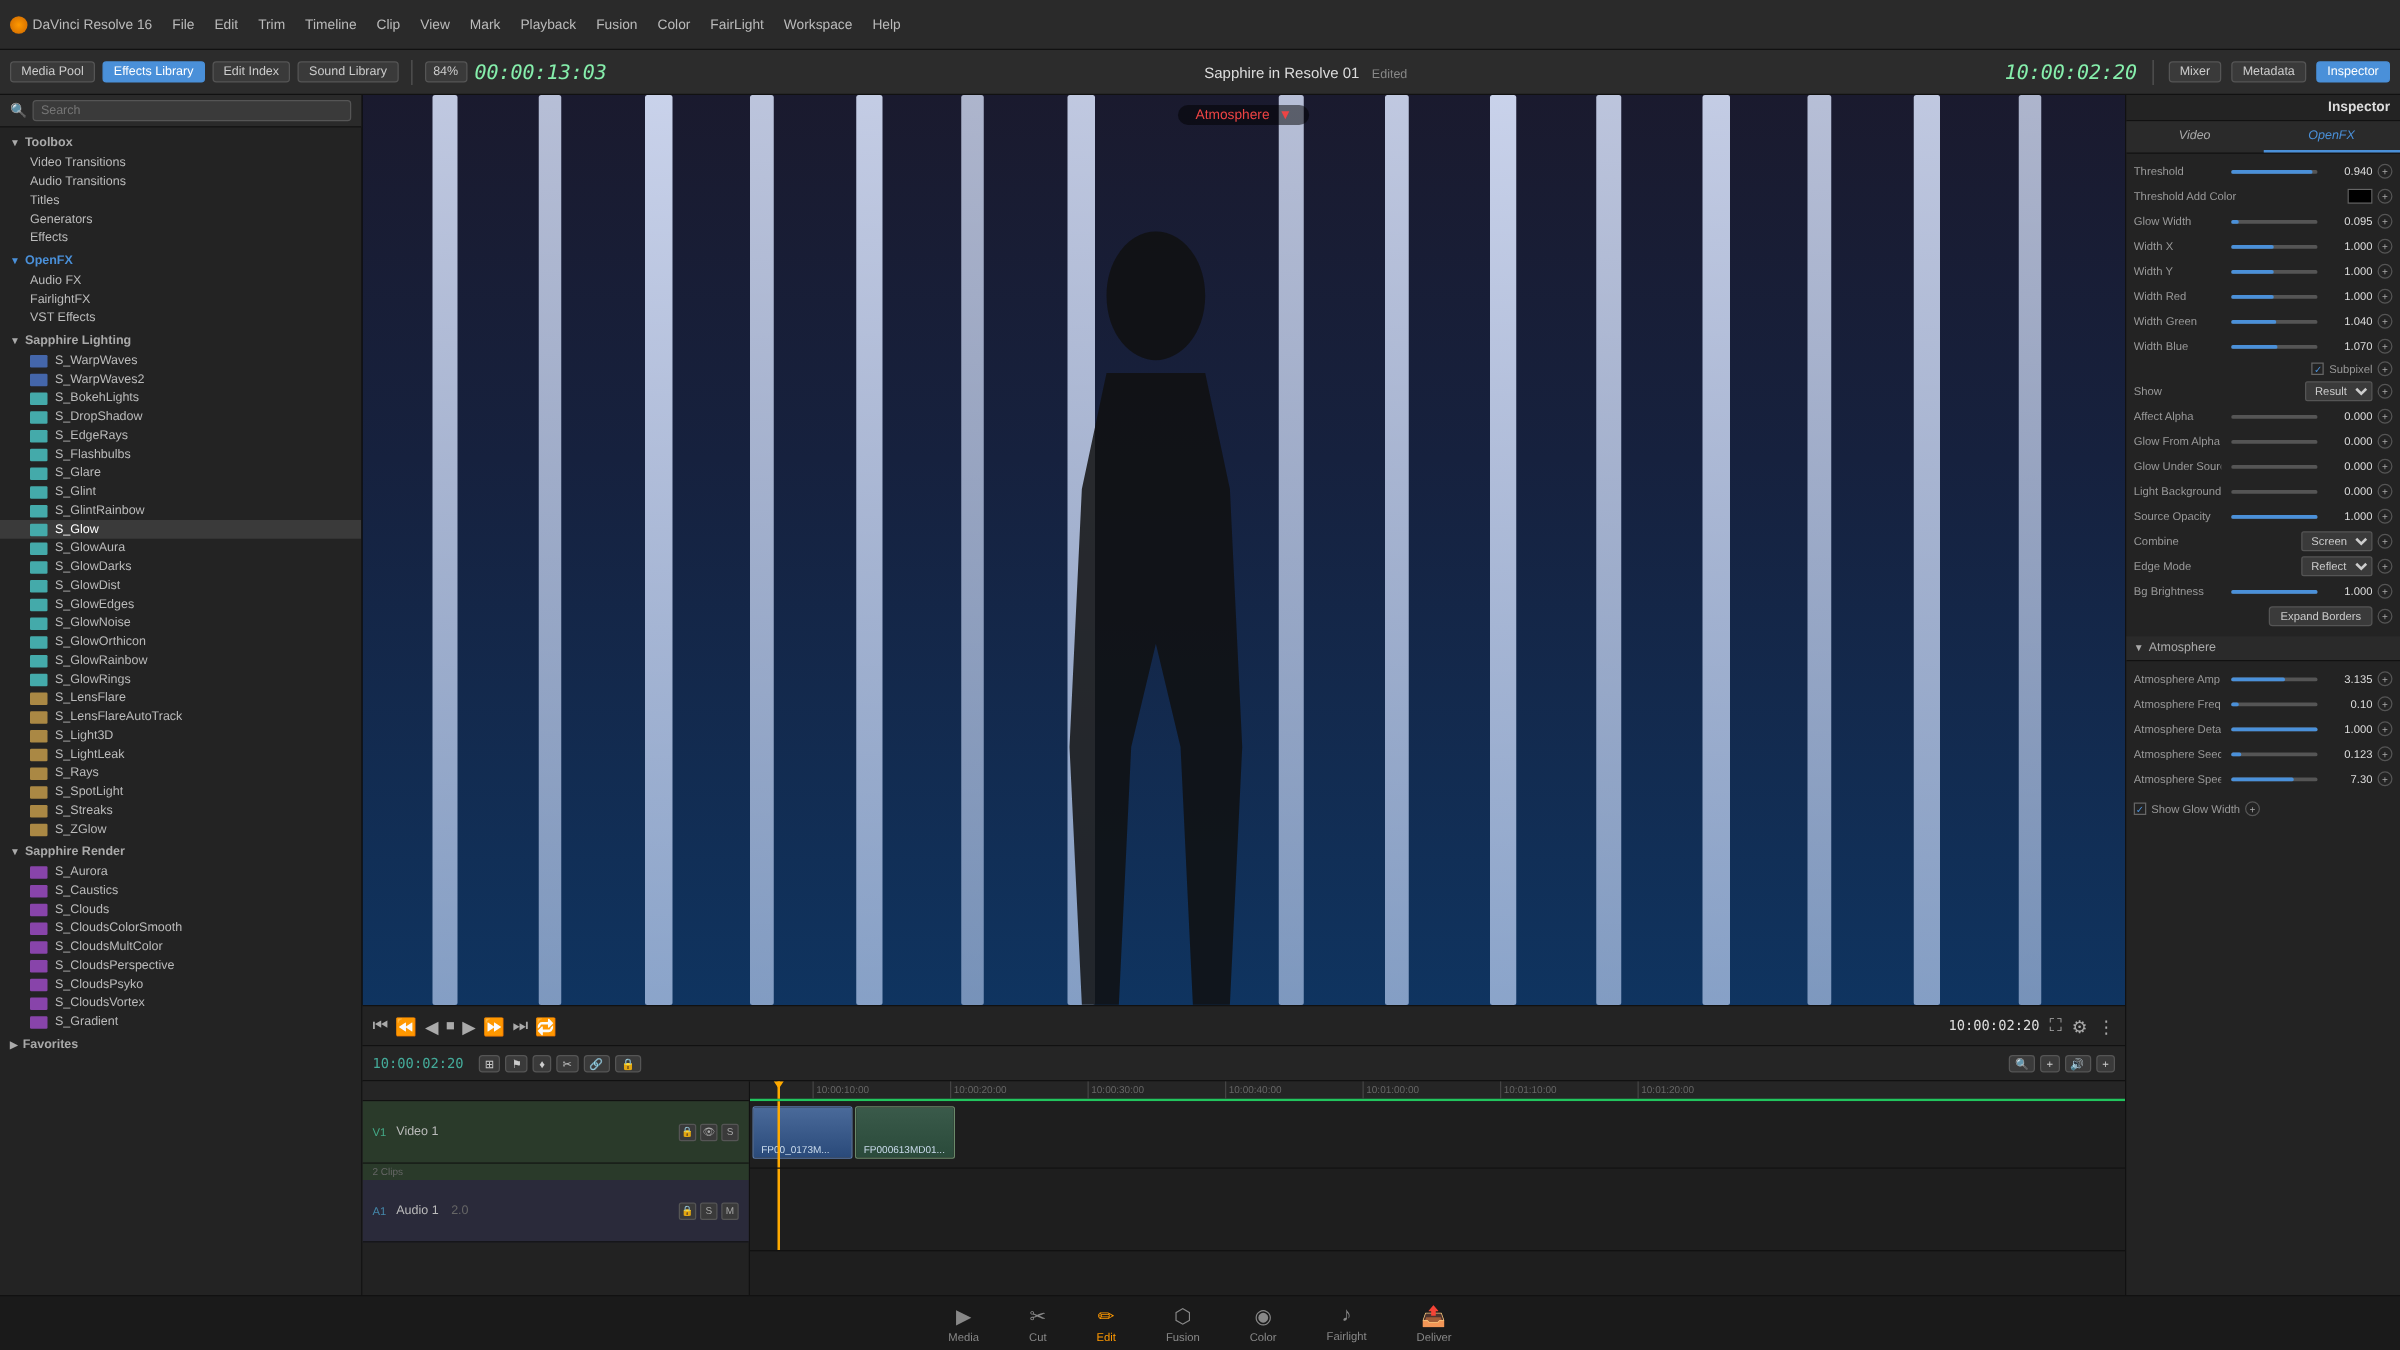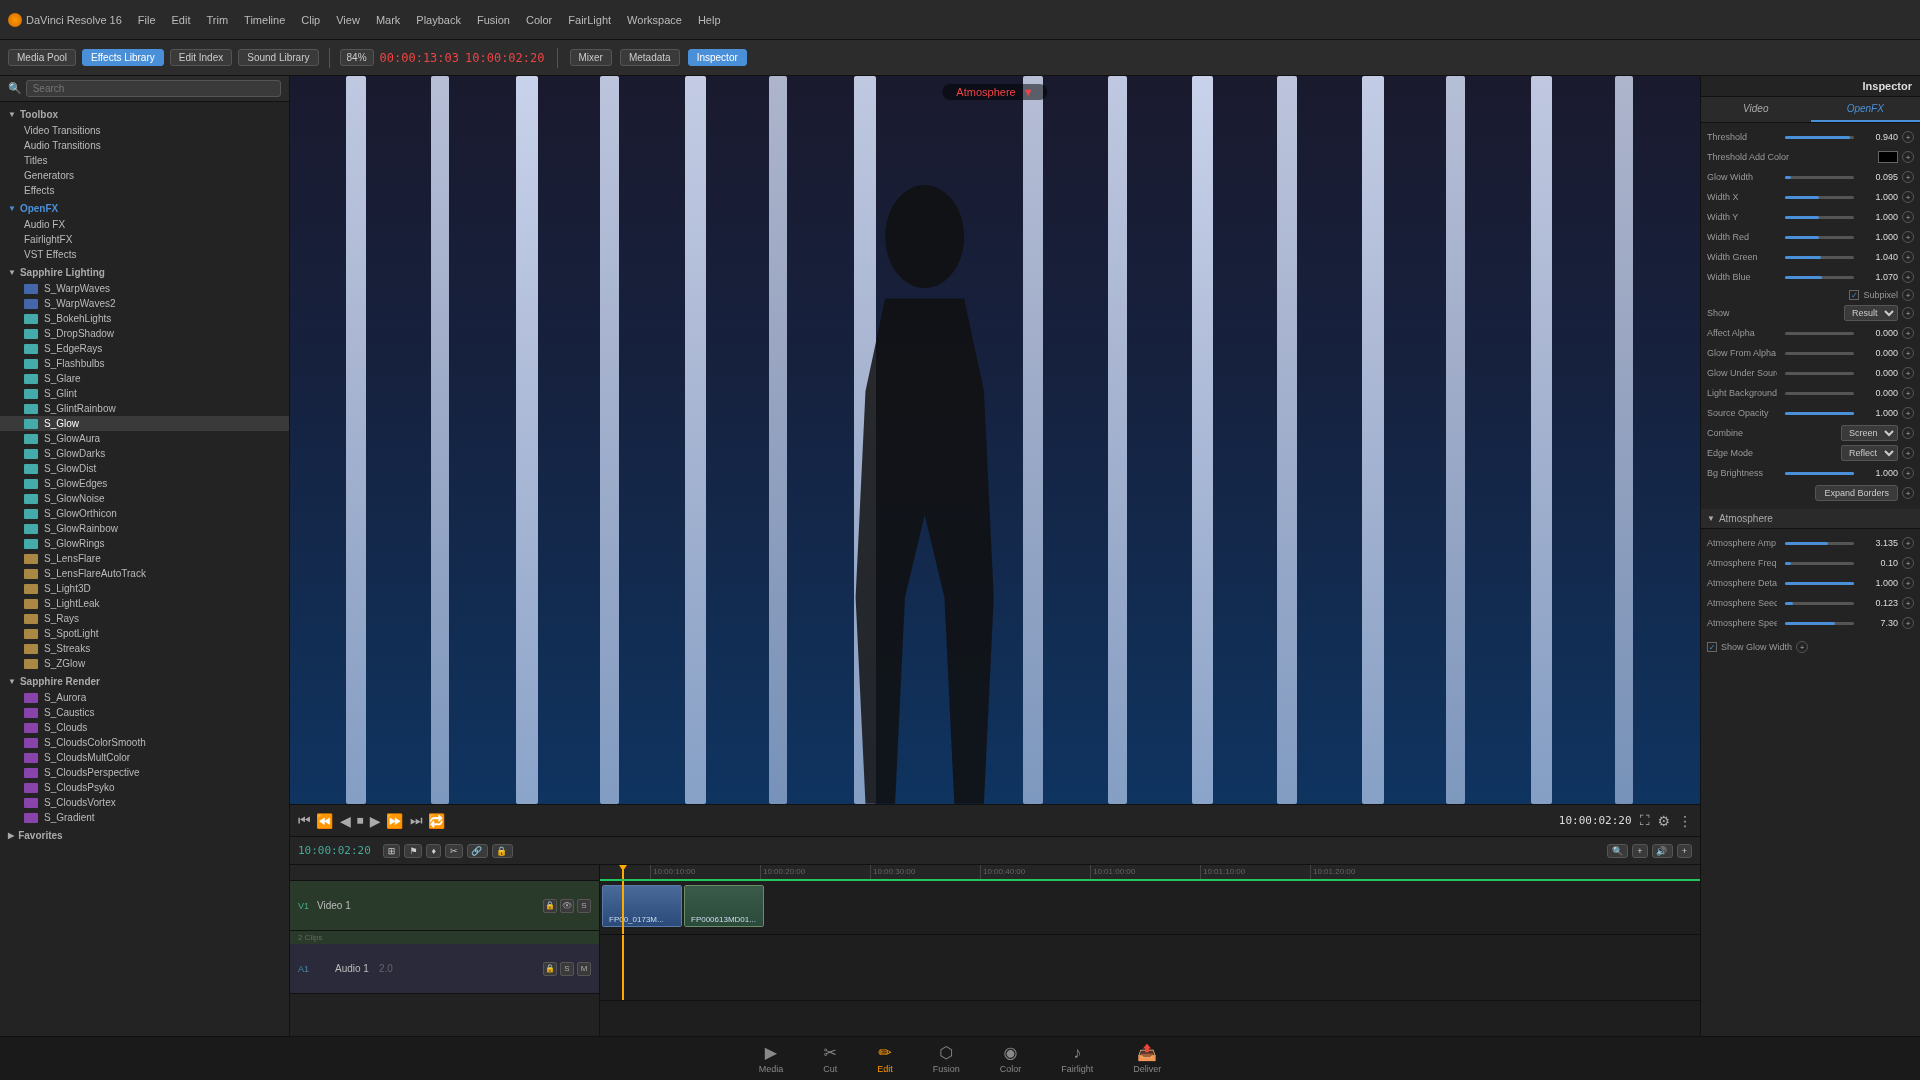--- a/index.html
+++ b/index.html
@@ -10,21 +10,21 @@
     .menu-bar span { color: #bbb; font-size: 11px; cursor: pointer; }
     .app-logo { display: flex; align-items: center; gap: 4px; }
     .logo-circle { width: 14px; height: 14px; border-radius: 50%; background: radial-gradient(circle, #f90 0%, #c60 100%); }
 
     
     .toolbar { background: #2c2c2c; height: 36px; display: flex; align-items: center; padding: 0 8px; gap: 6px; border-bottom: 1px solid #111; flex-shrink: 0; }
     .toolbar-btn { background: #3a3a3a; border: 1px solid #555; border-radius: 3px; color: #ccc; padding: 2px 8px; font-size: 10px; cursor: pointer; }
     .toolbar-btn.active { background: #4a90d9; color: #fff; border-color: #4a90d9; }
     .toolbar-sep { width: 1px; height: 20px; background: #555; margin: 0 4px; }
     .title-center { flex: 1; text-align: center; color: #ddd; font-size: 12px; }
-    .timecode { color: #ef4444; font-size: 12px; font-family: monospace; }
+    .timecode { color: #86efac; font-size: 16px; font-family: monospace; font-style: italic; }
     .zoom-control { background: #3a3a3a; border: 1px solid #555; border-radius: 3px; color: #ccc; padding: 2px 6px; font-size: 10px; }
     .toolbar-right { display: flex; align-items: center; gap: 8px; }
 
     
     .main-layout { display: flex; flex: 1; overflow: hidden; }
 
     
     .left-panel { width: 290px; background: #232323; border-right: 1px solid #111; display: flex; flex-direction: column; flex-shrink: 0; }
     .search-bar { padding: 4px 8px; background: #2a2a2a; border-bottom: 1px solid #111; display: flex; align-items: center; gap: 4px; }
     .search-input { background: #3a3a3a; border: 1px solid #555; border-radius: 3px; color: #ccc; padding: 2px 6px; font-size: 10px; width: 100%; }
@@ -132,20 +132,25 @@
 </div>
 
 <div class="toolbar">
   <button class="toolbar-btn">Media Pool</button>
   <button class="toolbar-btn active">Effects Library</button>
   <button class="toolbar-btn">Edit Index</button>
   <button class="toolbar-btn">Sound Library</button>
   <div class="toolbar-sep"></div>
   <span class="zoom-control">84%</span>
   <span class="timecode">00:00:13:03</span>
+  <div class="title-center">
+    <span>Sapphire in Resolve 01</span>
+    &nbsp;
+    <span style="color:#888; font-size:10px;">Edited</span>
+  </div>
   <div class="toolbar-right">
     <span class="timecode">10:00:02:20</span>
     <div class="toolbar-sep"></div>
     <button class="toolbar-btn">Mixer</button>
     <button class="toolbar-btn">Metadata</button>
     <button class="toolbar-btn active">Inspector</button>
   </div>
 </div>
 
 <div class="main-layout">
@@ -439,21 +444,21 @@
             <span style="font-size:9px;color:#4a8;margin-right:2px;">V1</span>
             <span class="track-name">Video 1</span>
             <div class="track-icons">
               <div class="track-icon-btn">🔒</div>
               <div class="track-icon-btn">👁</div>
               <div class="track-icon-btn">S</div>
             </div>
           </div>
           <div style="padding:2px 8px;font-size:8px;color:#666;background:#2a3a2a;">2 Clips</div>
           <div class="track-label track-label-a">
-            <span style="font-size:9px;color:#48a;margin-right:20px;">A1</span>
+            <span style="font-size:9px;color:#48a;margin-right:2px;">A1</span>
             <span class="track-name">Audio 1</span>
             <div style="margin-left:4px;color:#666;font-size:10px;">2.0</div>
             <div class="track-icons">
               <div class="track-icon-btn">🔒</div>
               <div class="track-icon-btn">S</div>
               <div class="track-icon-btn">M</div>
             </div>
           </div>
         </div>
         <div class="timeline-tracks">

